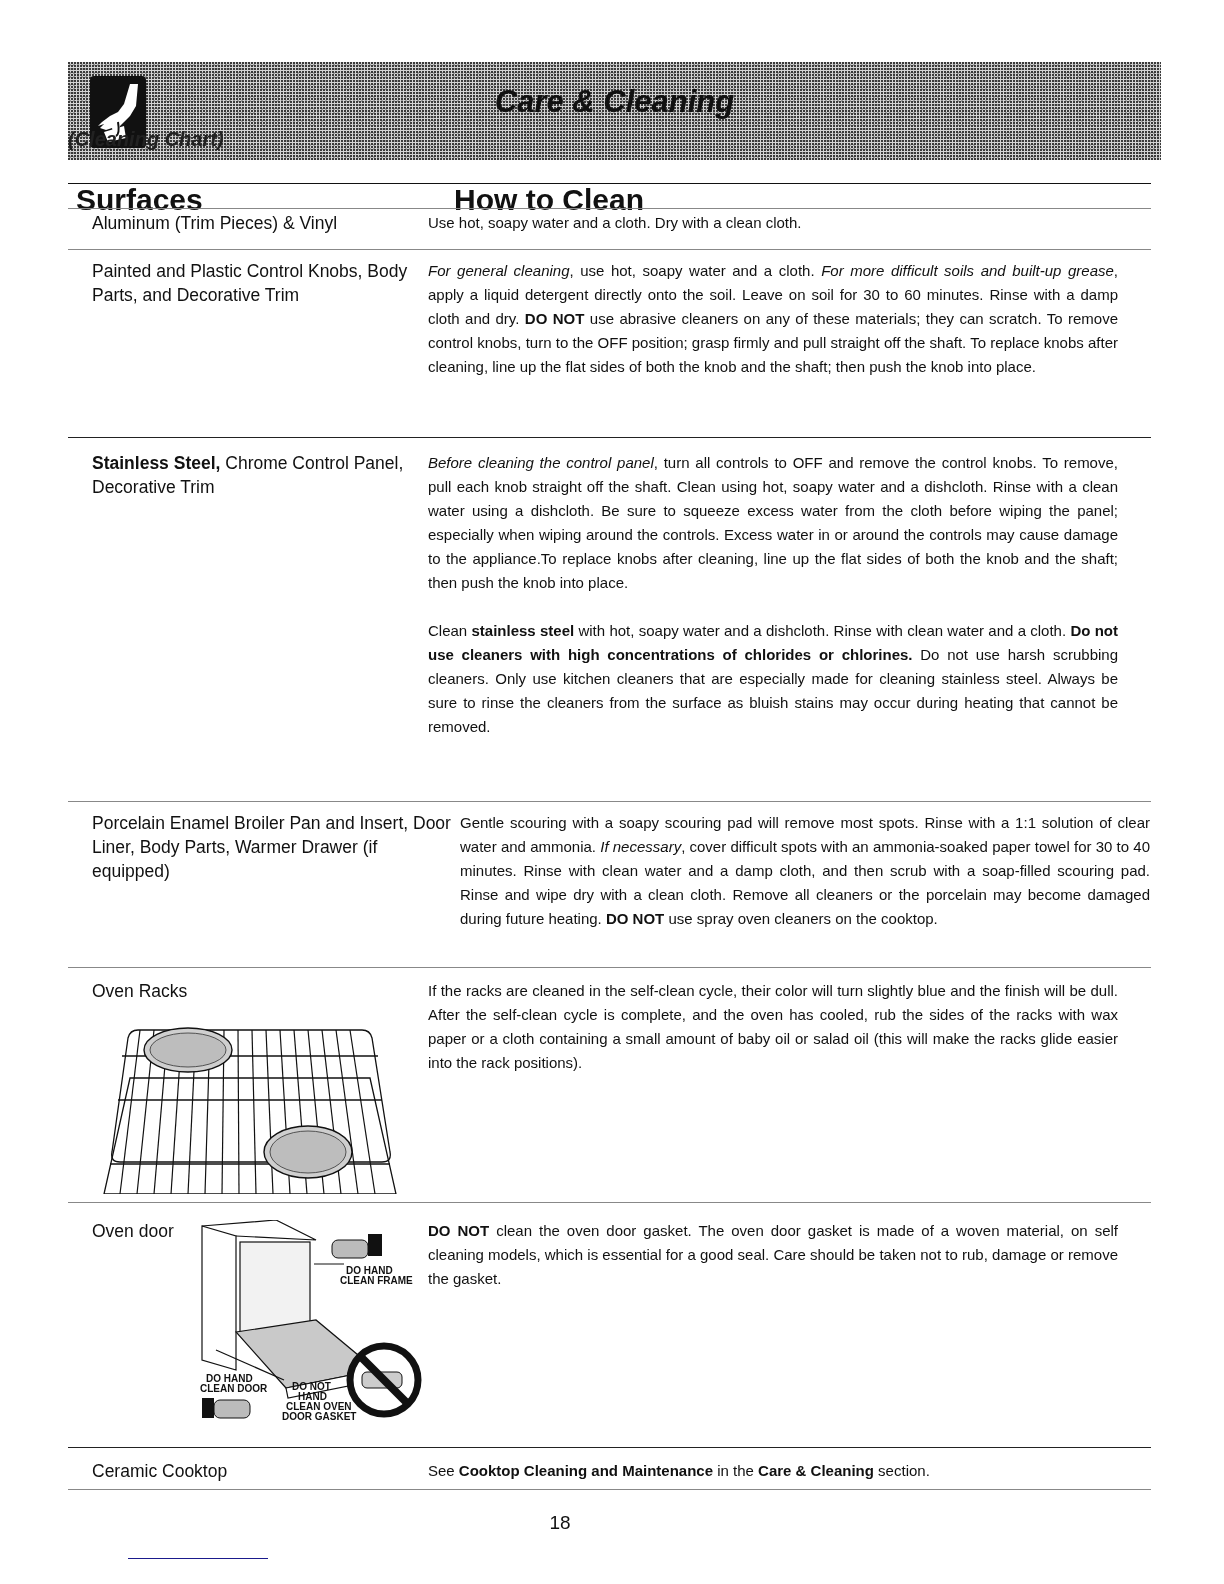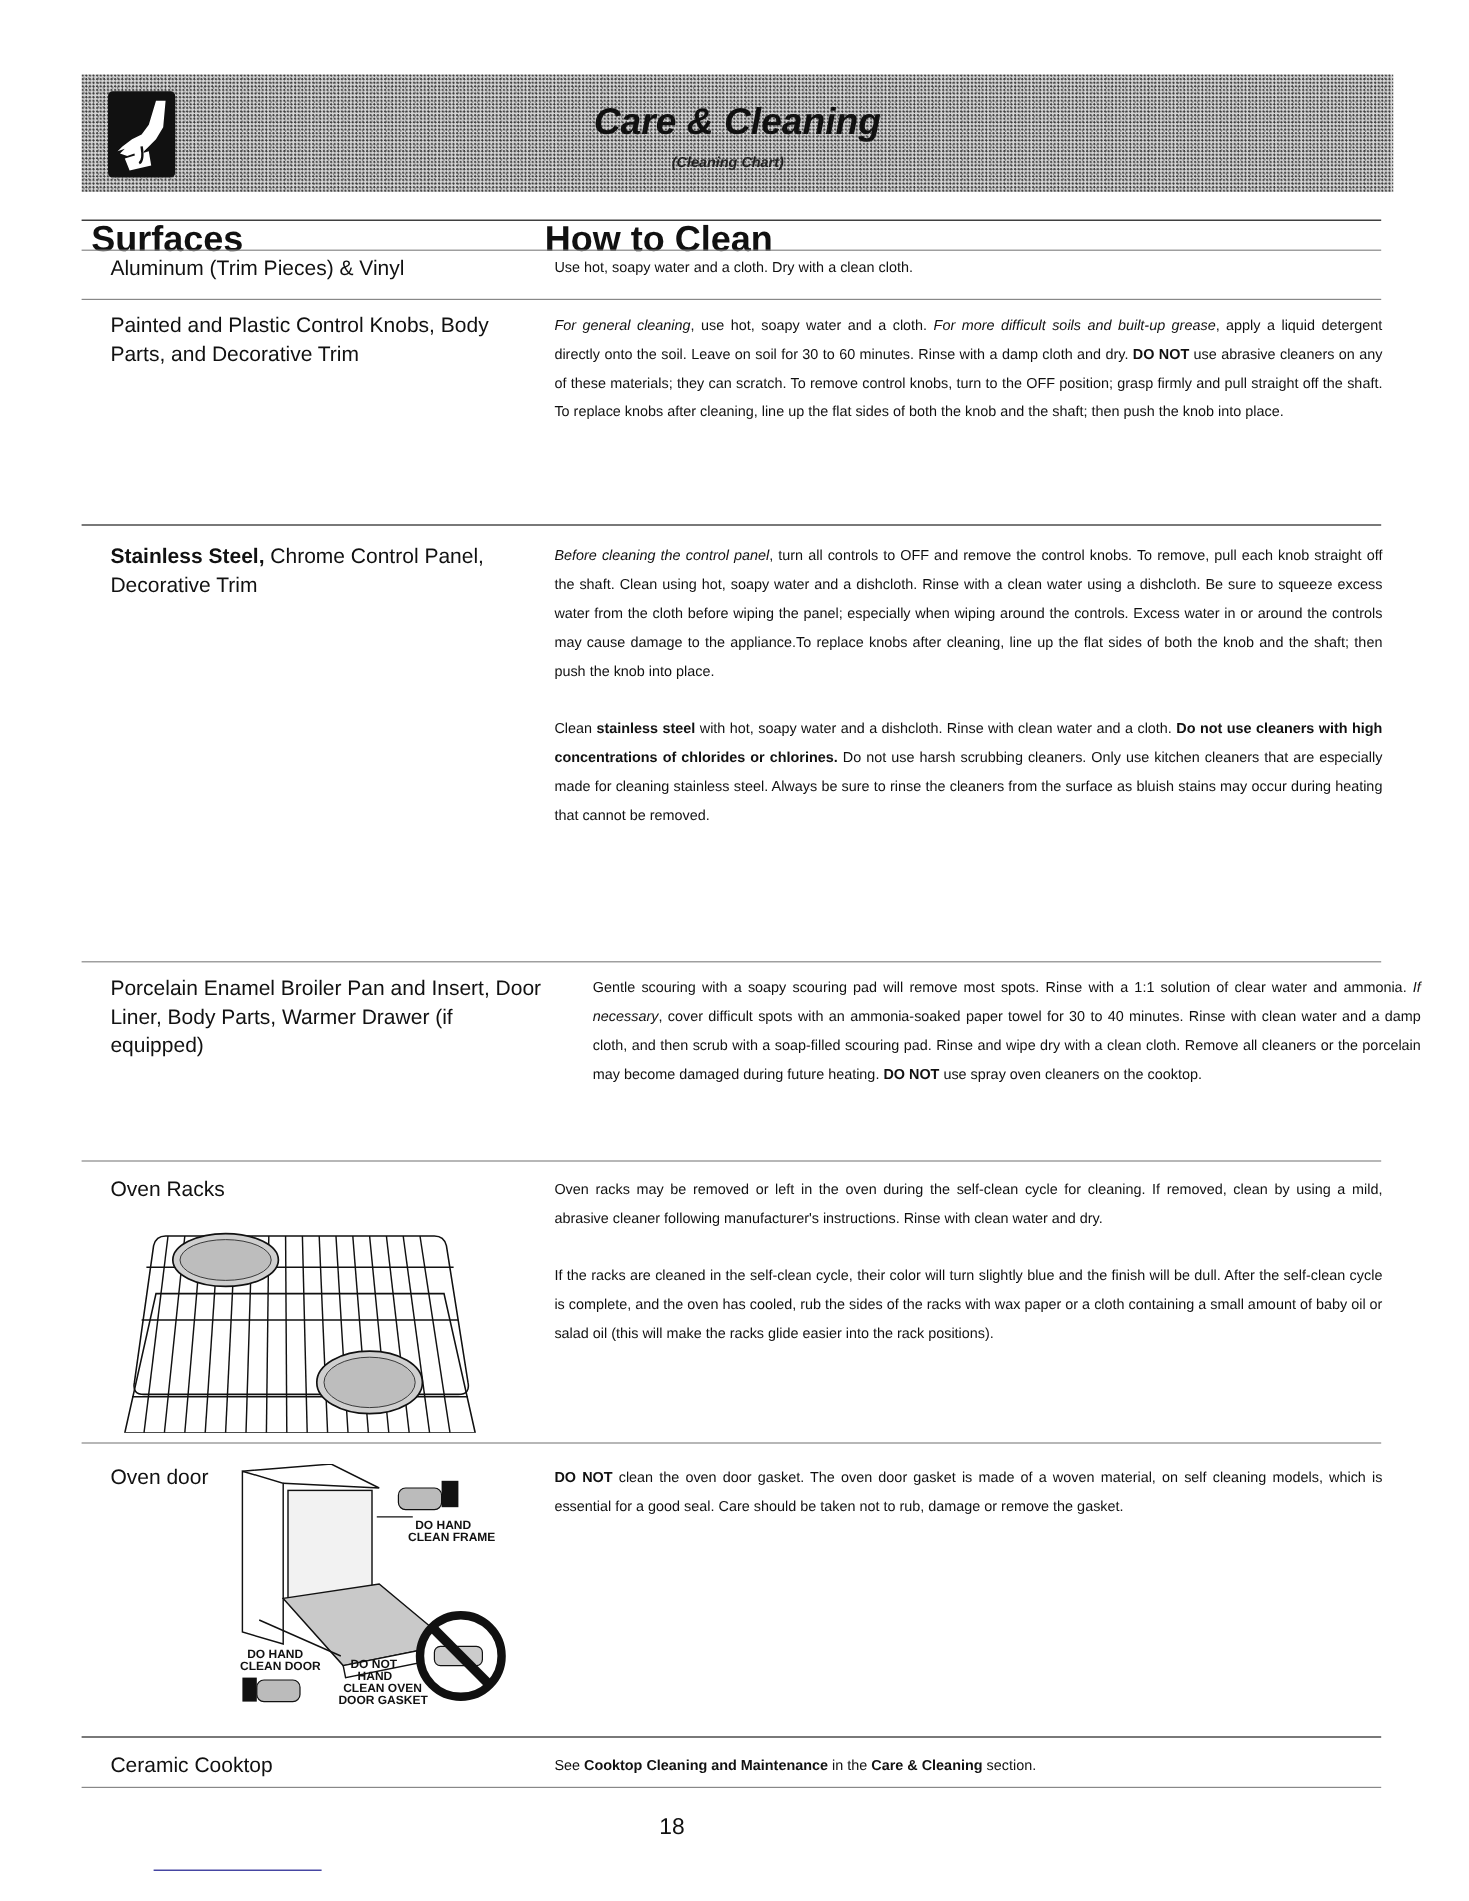--- a/index.html
+++ b/index.html
@@ -10,32 +10,32 @@
             background-image:
               radial-gradient(circle at 1px 1px, #3a3a3a 0.8px, transparent 1px),
               radial-gradient(circle at 2px 3px, #7a7a7a 0.6px, transparent 0.9px);
             background-size: 3px 3px, 4px 4px; }
   .logo-box { position: absolute; left: 22px; top: 14px; width: 56px; height: 72px;
               background: #111; border-radius: 4px; }
   .logo-box svg { width: 100%; height: 100%; display: block; }
   .banner-title { position: absolute; left: 0; right: 0; top: 22px; text-align: center;
                   font-size: 31px; font-weight: bold; font-style: italic; color: #111;
                   letter-spacing: 0px; }
-  .banner-sub { position: absolute; left: 0; right: 16px; top: 66px; text-align: center;
-                font-size: 12px; font-weight: bold; font-style: italic; color: #222; }
+  .banner-sub { position: absolute; left: 0; right: 16px; top: 66px; text-align: left;
+                font-size: 20px; font-weight: bold; font-style: italic; color: #222; }
 
   .rule-top { position: absolute; left: 68px; width: 1083px; top: 183px; height: 0; border-top: 1.5px solid #111; }
   .col-head { position: absolute; top: 183px; font-size: 30px; font-weight: bold; color: #111; }
   .rule-head { position: absolute; left: 68px; width: 1083px; top: 208px; border-top: 1.5px solid #888; }
 
   .row-rule { position: absolute; left: 68px; width: 1083px; border-top: 1.5px solid #888; }
   .row-rule.dark { border-top-color: #222; }
 
   .surface { position: absolute; left: 92px; width: 365px; font-size: 17.5px; line-height: 24px; color: #111; }
-  .howto { position: absolute; left: 462px; width: 690px; font-size: 12px; line-height: 24px;
+  .howto { position: absolute; left: 428px; width: 690px; font-size: 15px; line-height: 24px;
            color: #111; text-align: justify; }
   .howto p { margin: 0 0 24px 0; }
   .howto p:last-child { margin-bottom: 0; }
   b { font-weight: bold; }
   i { font-style: italic; }
 
   .illus { position: absolute; }
   .illus svg { display: block; }
   .lbl { font-family: "Liberation Sans", sans-serif; font-size: 10px; font-weight: bold; fill: #111; }
 
@@ -119,21 +119,20 @@
       </g>
 
     <ellipse cx="88" cy="28" rx="44" ry="22" fill="#cfcfcf" stroke="#111" stroke-width="1.4"></ellipse>
     <ellipse cx="88" cy="28" rx="38" ry="17" fill="#bdbdbd" stroke="#333" stroke-width="0.8"></ellipse>
 
     <ellipse cx="208" cy="130" rx="44" ry="26" fill="#cfcfcf" stroke="#111" stroke-width="1.4"></ellipse>
     <ellipse cx="208" cy="130" rx="38" ry="21" fill="#bdbdbd" stroke="#333" stroke-width="0.8"></ellipse>
   </svg>
 </div>
 <div class="howto" style="top:979px;">
-  <p>Oven racks may be removed or left in the oven during the self-clean cycle for cleaning. If removed, clean by using a mild, abrasive cleaner following manufacturer's instructions. Rinse with clean water and dry.</p>
   <p>If the racks are cleaned in the self-clean cycle, their color will turn slightly blue and the finish will be dull. After the self-clean cycle is complete, and the oven has cooled, rub the sides of the racks with wax paper or a cloth containing a small amount of baby oil or salad oil (this will make the racks glide easier into the rack positions).</p>
 </div>
 <div class="row-rule" style="top:1202px;"></div>
 
 <div class="surface" style="top:1219px;">Oven door</div>
 <div class="illus" style="left:196px; top:1220px;">
   <svg width="230" height="215" viewBox="0 0 230 215">
     <g fill="none" stroke="#111" stroke-width="1.2">
       <path d="M6 6 L6 140 L40 150 L40 16 Z"></path>
       <path d="M6 6 L80 0 L120 20 L40 16"></path>

